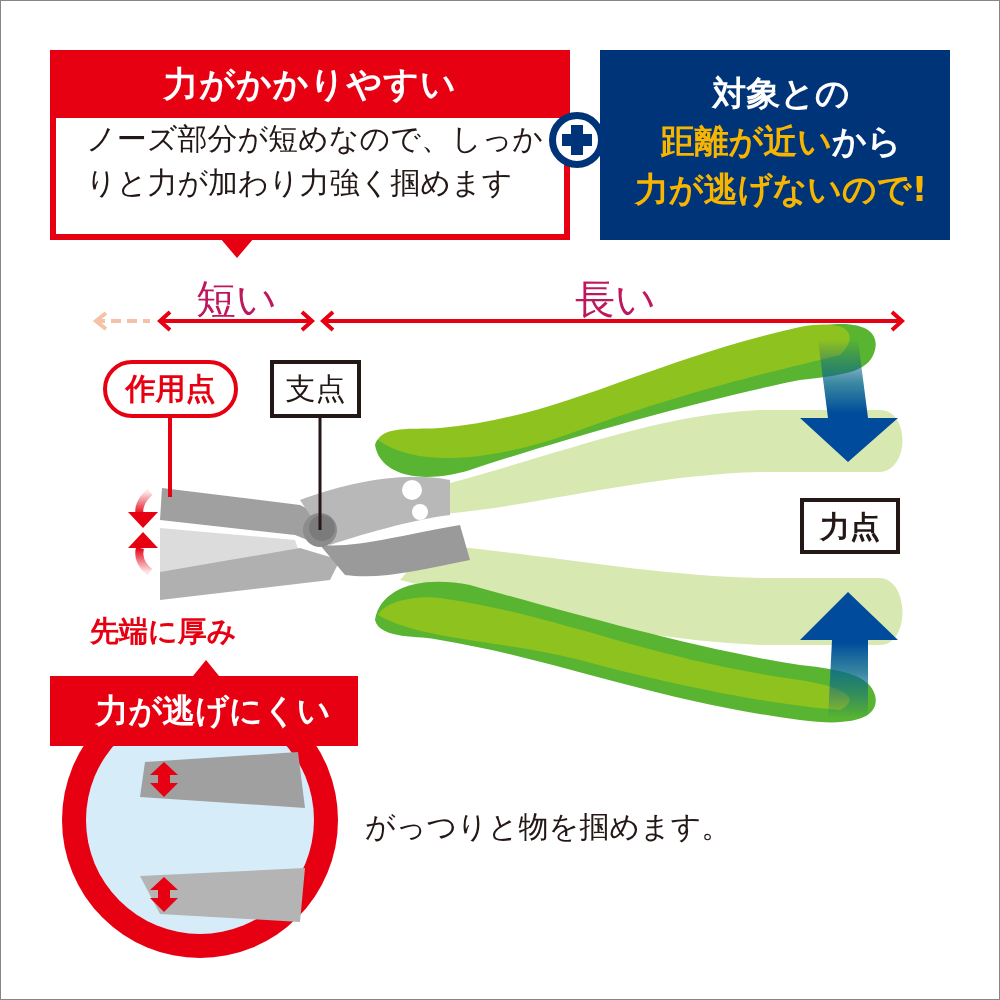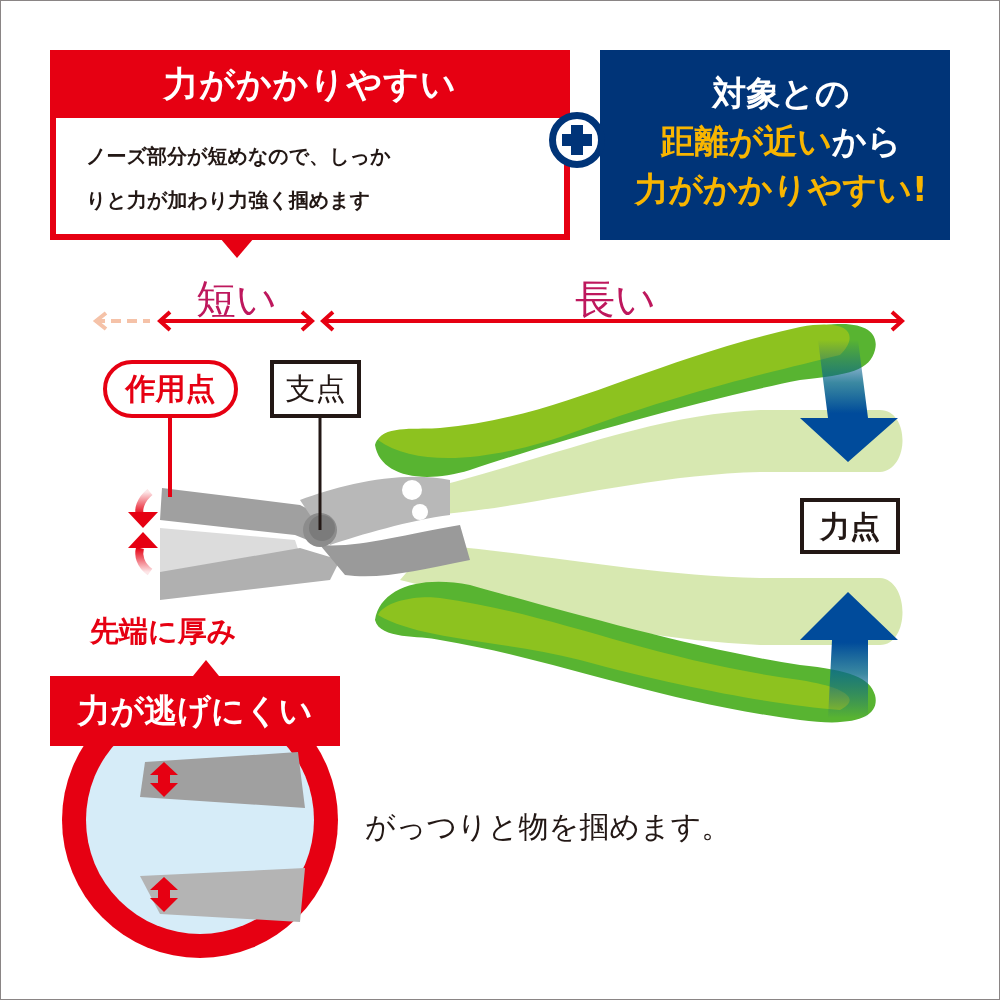--- a/index.html
+++ b/index.html
@@ -6,21 +6,21 @@
   body { width:1000px; height:1000px; position:relative; background:#ffffff; overflow:hidden;
          font-family:"DejaVu Sans", sans-serif; color:#231815; }
   .frame { position:absolute; left:0; top:0; width:998px; height:998px; border:1px solid #8a8585; }
   .abs { position:absolute; }
 
   
   .red-panel { left:50px; top:50px; width:520px; height:190px; background:#e60012; }
   .red-panel-title { left:50px; top:50px; width:520px; height:80px; line-height:68px; text-align:center;
     color:#fff; font-weight:bold; font-size:35px; letter-spacing:1px; }
   .red-panel-body { left:56px; top:118px; width:508px; height:116px; background:#fff; }
-  .red-panel-text { left:86px; top:134px; width:470px; font-size:20px; line-height:44px; color:#231815;font-weight:bold; }
+  .red-panel-text { left:86px; top:117px; width:470px; font-size:30px; line-height:44px; color:#231815; }
   .red-pointer { left:220px; top:238px; width:0; height:0; border-left:17px solid transparent;
     border-right:17px solid transparent; border-top:20px solid #e60012; }
 
   
   .blue-panel { left:600px; top:50px; width:350px; height:190px; background:#003478; }
   .blue-line { left:600px; width:362px; text-align:center; font-weight:bold; font-size:34px; line-height:46px; }
   .white { color:#fff; } .yellow { color:#f8b500; }
 
   
   .plus-badge { left:549px; top:112px; width:56px; height:56px; border-radius:50%; background:#fff;
@@ -133,34 +133,34 @@
   <div>ノーズ部分が短めなので、しっか</div>
   <div>りと力が加わり力強く掴めます</div>
 </div>
 <div class="abs red-pointer"></div>
 
 <div class="abs blue-panel"></div>
 <div class="abs blue-line white" style="top:70px;">対象との</div>
 <div class="abs blue-line" style="top:118px;">
   <span class="yellow">距離が近い</span><span class="white">から</span>
 </div>
-<div class="abs blue-line yellow" style="top:166px;">力がかかりやすい!</div>
+<div class="abs blue-line yellow" style="top:166px;">力が逃げないので!</div>
 
 <div class="abs plus-badge">
   <svg width="42" height="42" style="position:absolute;left:0;top:0;">
       <path d="M15,6 H27 V15 H36 V27 H27 V36 H15 V27 H6 V15 H15 Z" fill="#003478"></path>
     </svg>
 </div>
 
 <div class="abs len-label" style="left:196px;top:272px;">短い</div>
 <div class="abs len-label" style="left:575px;top:272px;">長い</div>
 
 <div class="abs label-box" style="left:103px;top:360px;width:135px;height:58px;border-color:#e60012;color:#e60012;font-weight:bold;border-radius:29px;">作用点</div>
 <div class="abs label-box" style="left:270px;top:360px;width:91px;height:58px;border-color:#231815;color:#231815;">支点</div>
 <div class="abs label-box" style="left:800px;top:498px;width:100px;height:56px;border-color:#231815;color:#231815;font-weight:bold;">力点</div>
 
 <div class="abs" style="left:90px;top:612px;font-size:29px;font-weight:bold;color:#e60012;">先端に厚み</div>
 <div class="abs" style="left:193px;top:660px;width:0;height:0;border-left:13px solid transparent;border-right:13px solid transparent;border-bottom:16px solid #e60012;"></div>
-<div class="abs" style="left:50px;top:676px;width:290px;height:70px;background:#e60012;color:#fff;font-weight:bold;font-size:33px;line-height:70px;text-align:center;">力が逃げにくい</div>
+<div class="abs" style="left:50px;top:676px;width:290px;height:70px;background:#e60012;color:#fff;font-weight:bold;font-size:33px;line-height:70px;text-align:center;padding-left:18px;">力が逃げにくい</div>
 
 <div class="abs body-text">
   <div>がっつりと物を掴めます。</div>
 </div>
 
 </body></html>

